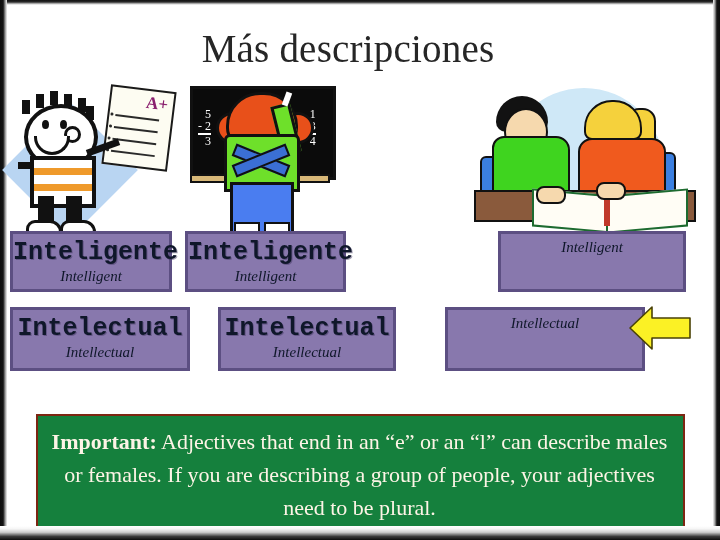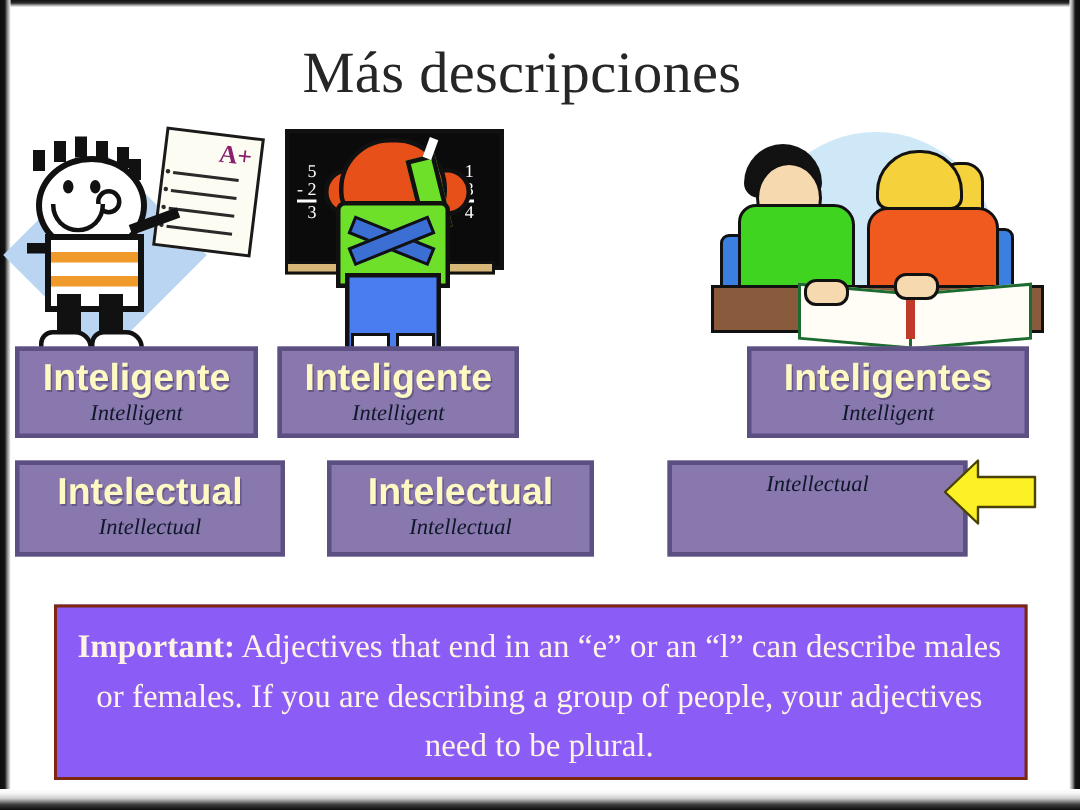--- a/index.html
+++ b/index.html
@@ -213,25 +213,25 @@
   .vocab-box {
     position: absolute;
     background: #8878ad;
     border: 3px solid #5c4f82;
     box-sizing: border-box;
     color: #ffffff;
     text-align: center;
     padding-top: 4px;
   }
   .vocab-term {
-    font-family: Liberation Sans, sans-serif;
+    font-family: Liberation Mono, monospace;
     font-weight: bold;
     font-size: 25px;
     line-height: 29px;
-    color: #fef9c3;
+    color: #0f172a;
     text-shadow: 1px 1px 0 rgba(60,48,92,0.45);
   }
   .vocab-trans {
     font-family: "Liberation Serif", "DejaVu Serif", serif;
     font-style: italic;
     font-size: 15px;
     line-height: 19px;
     color: #0f172a;
   }
 
@@ -244,23 +244,23 @@
   #vocab-r2c3 { left: 445px; top: 307px; width: 200px; height: 64px; }
 
   
   #plural-arrow {
     position: absolute; left: 628px; top: 303px; width: 64px; height: 50px;
   }
 
   
   #important-note {
     position: absolute;
-    left: 36px; top: 403px;
+    left: 36px; top: 414px;
     width: 649px; height: 117px;
-    background: #8b5cf6;
+    background: #15803d;
     border: 2px solid #7d2612;
     box-sizing: border-box;
     color: #fdf4e6;
     text-align: center;
     padding: 9px 14px 0 12px;
     font-family: "Liberation Serif", "DejaVu Serif", serif;
     font-size: 22px;
     line-height: 33px;
   }
   #important-note .lead { font-weight: bold; }
@@ -353,21 +353,20 @@
 
   <div class="vocab-box" id="vocab-r1c1">
     <div class="vocab-term">Inteligente</div>
     <div class="vocab-trans">Intelligent</div>
   </div>
   <div class="vocab-box" id="vocab-r1c2">
     <div class="vocab-term">Inteligente</div>
     <div class="vocab-trans">Intelligent</div>
   </div>
   <div class="vocab-box" id="vocab-r1c3">
-    <div class="vocab-term">Inteligentes</div>
     <div class="vocab-trans">Intelligent</div>
   </div>
 
   <div class="vocab-box" id="vocab-r2c1">
     <div class="vocab-term">Intelectual</div>
     <div class="vocab-trans">Intellectual</div>
   </div>
   <div class="vocab-box" id="vocab-r2c2">
     <div class="vocab-term">Intelectual</div>
     <div class="vocab-trans">Intellectual</div>

